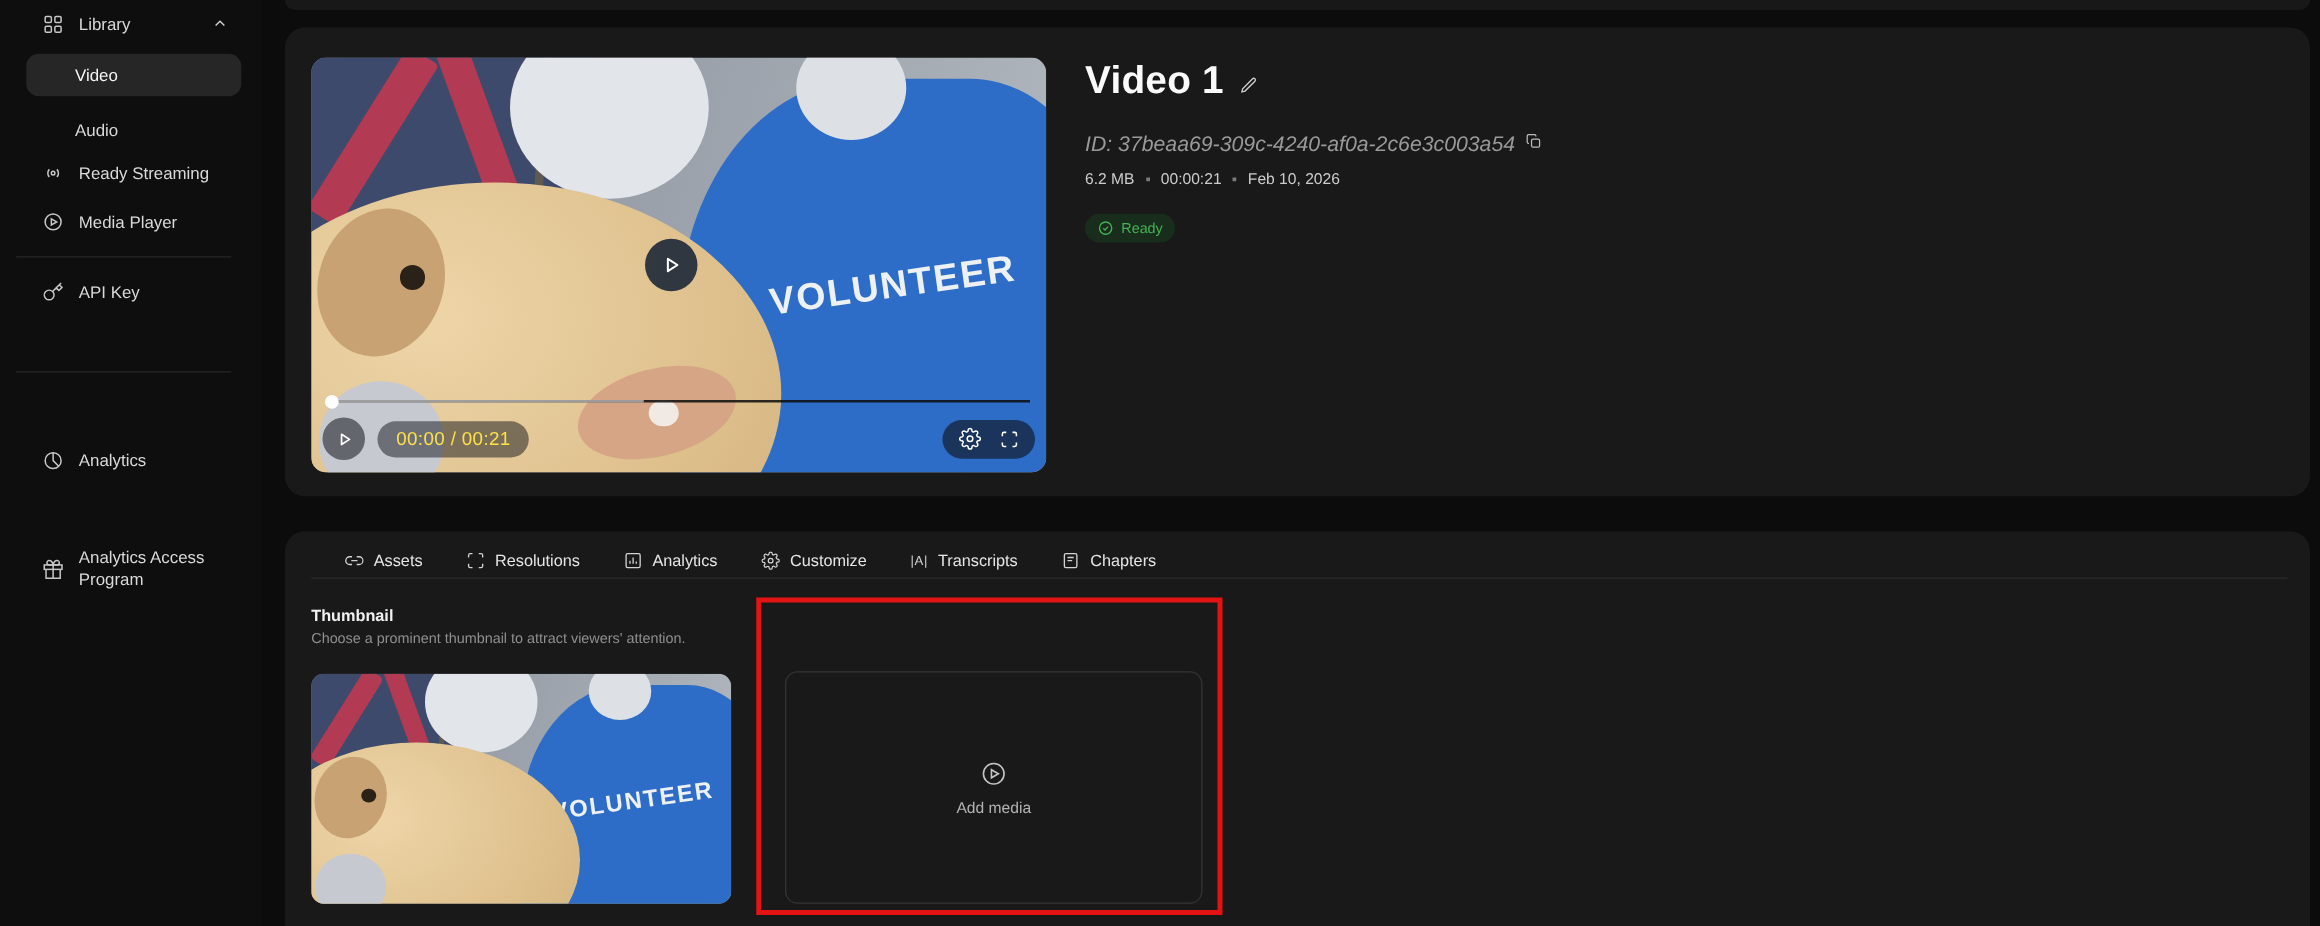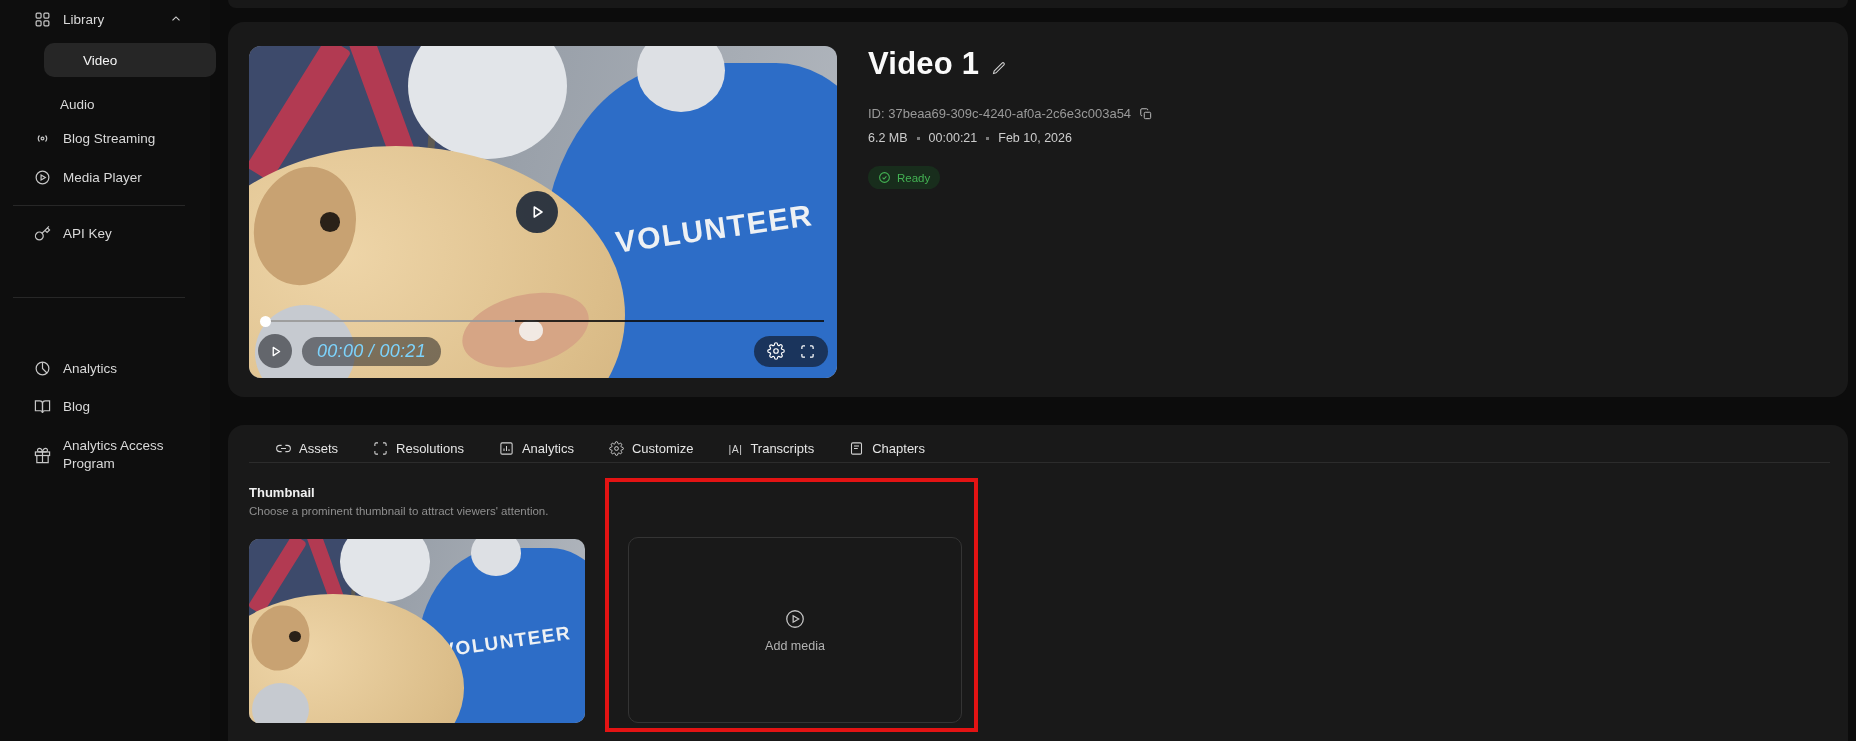--- a/index.html
+++ b/index.html
@@ -77,31 +77,31 @@
   .progress .buffered { position:absolute; left:0; top:0; height:2px; width:45%;
     background:rgba(255,255,255,.55); }
   .progress .knob { position:absolute; left:-2px; top:-4px; width:11px; height:11px;
     border-radius:50%; background:#ffffff; }
   .ctrl-row { position:absolute; left:9px; right:9px; bottom:10px; height:34px;
     display:flex; align-items:center; }
   .play-btn { width:34px; height:34px; border-radius:50%; background:rgba(18,20,26,.55);
     display:flex; align-items:center; justify-content:center; cursor:pointer; }
   .time-pill { margin-left:10px; height:29px; padding:0 15px; border-radius:15px;
     background:rgba(18,20,26,.5); display:flex; align-items:center;
-    font-size:18px; color:#7dd3fc; letter-spacing:.3px;font-style:italic; }
+    font-size:15px; color:#fde047; letter-spacing:.3px; }
   .right-pill { margin-left:auto; height:31px; padding:0 13px; border-radius:16px;
     background:rgba(14,18,26,.62); display:flex; align-items:center; gap:15px; color:#fff; }
   .right-pill .pbtn { cursor:pointer; display:flex; }
 
   .info-col { position:absolute; left:640px; top:24px; }
   .title-row { display:flex; align-items:center; gap:12px; }
   .v-title { font-size:31px; color:#fafafa; letter-spacing:.2px; }
   .edit-ic { width:15px; height:15px; color:#cfcfcf; cursor:pointer; margin-top:8px; }
-  .id-row { margin-top:24px; display:flex; align-items:flex-end; gap:8px;
-    font-size:13px; color:#999999; }
+  .id-row { margin-top:24px; display:flex; align-items:flex-start; gap:8px;
+    font-size:17px; color:#999999;font-style:italic; }
   .copy-ic { width:14px; height:14px; color:#bdbdbd; cursor:pointer; }
   .meta-row { margin-top:10px; display:flex; align-items:center; gap:9px;
     font-size:12.5px; color:#cccccc; }
   .meta-dot { width:3px; height:3px; background:#7a7a7a; display:inline-block; }
   .status-badge { margin-top:21px; display:inline-flex; align-items:center; gap:6px;
     height:23px; padding:0 10px; border-radius:12px; background:#182d1c;
     color:#43b253; font-size:11.5px; }
   .status-badge .ic { width:13px; height:13px; }
 
   
@@ -139,35 +139,35 @@
         <rect x="14" y="3" width="7" height="7" rx="1.5"></rect>
         <rect x="3" y="14" width="7" height="7" rx="1.5"></rect>
         <rect x="14" y="14" width="7" height="7" rx="1.5"></rect>
       </svg>
     <span>Library</span>
     <svg class="chev" viewBox="0 0 24 24" fill="none" stroke="currentColor" stroke-width="2">
         <polyline points="6 14.5 12 8.5 18 14.5"></polyline>
       </svg>
   </div>
 
-  <div class="side-item sub active" style="top:43px;margin-left:23px;">
+  <div class="side-item sub active" style="top:43px;">
     <span>Video</span>
   </div>
 
   <div class="side-item sub" style="top:86px;">
     <span>Audio</span>
   </div>
 
   <div class="side-item" style="top:120px;">
     <svg class="ic" viewBox="0 0 24 24" fill="none" stroke="currentColor" stroke-width="1.7">
         <circle cx="12" cy="12" r="2"></circle>
         <path d="M16.24 7.76a6 6 0 0 1 0 8.49"></path>
         <path d="M7.76 16.25a6 6 0 0 1 0-8.49"></path>
       </svg>
-    <span>Blog Streaming</span>
+    <span>Ready Streaming</span>
   </div>
 
   <div class="side-item" style="top:159px;">
     <svg class="ic" viewBox="0 0 24 24" fill="none" stroke="currentColor" stroke-width="1.7">
         <circle cx="12" cy="12" r="9"></circle>
         <polygon points="10 8.5 16 12 10 15.5"></polygon>
       </svg>
     <span>Media Player</span>
   </div>
 
@@ -185,27 +185,20 @@
 
 
   <div class="side-item" style="top:350px;">
     <svg class="ic" viewBox="0 0 24 24" fill="none" stroke="currentColor" stroke-width="1.7">
         <circle cx="12" cy="12" r="9"></circle>
         <path d="M12 3v9l6.3 6.3"></path>
       </svg>
     <span>Analytics</span>
   </div>
 
-  <div class="side-item" style="top:388px;">
-    <svg class="ic" viewBox="0 0 24 24" fill="none" stroke="currentColor" stroke-width="1.7">
-        <path d="M2 4h6a4 4 0 0 1 4 4v13a3 3 0 0 0-3-3H2z"></path>
-        <path d="M22 4h-6a4 4 0 0 0-4 4v13a3 3 0 0 1 3-3h7z"></path>
-      </svg>
-    <span>Blog</span>
-  </div>
 
   <div class="side-item tall" style="top:430px;">
     <svg class="ic" viewBox="0 0 24 24" fill="none" stroke="currentColor" stroke-width="1.7">
         <polyline points="20 12 20 22 4 22 4 12"></polyline>
         <rect x="2" y="7" width="20" height="5"></rect>
         <line x1="12" y1="22" x2="12" y2="7"></line>
         <path d="M12 7H7.5a2.5 2.5 0 0 1 0-5C11 2 12 7 12 7z"></path>
         <path d="M12 7h4.5a2.5 2.5 0 0 0 0-5C13 2 12 7 12 7z"></path>
       </svg>
     <span style="width:118px;">Analytics Access Program</span>

